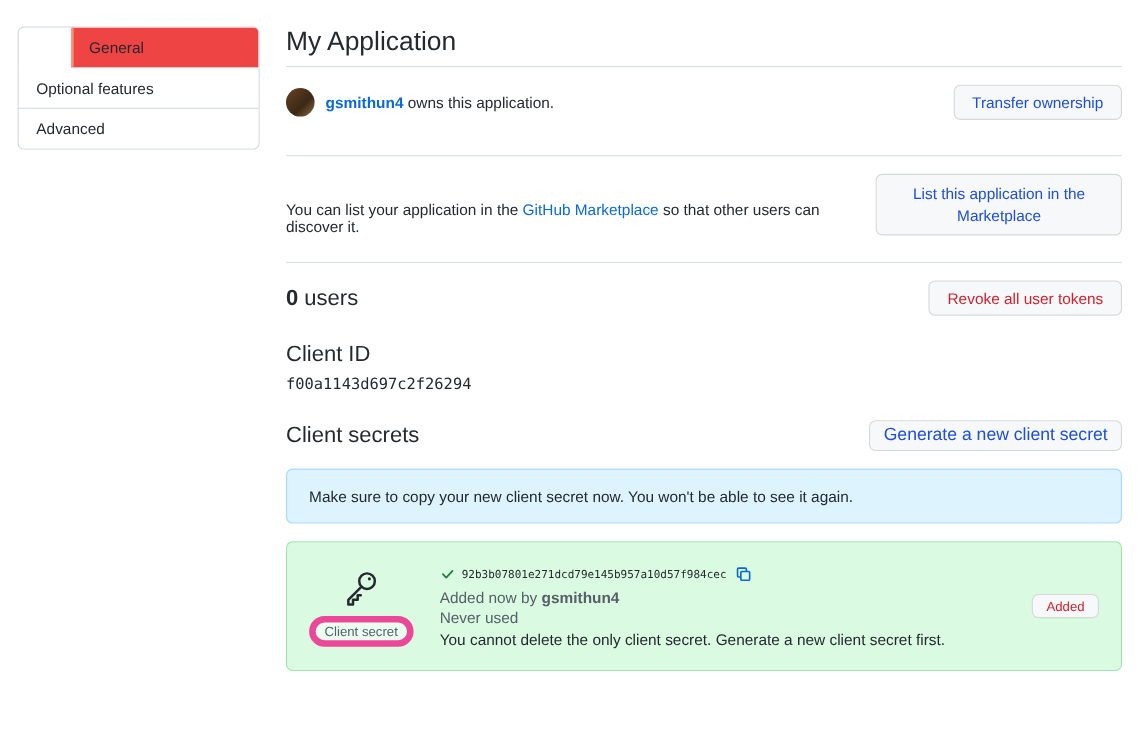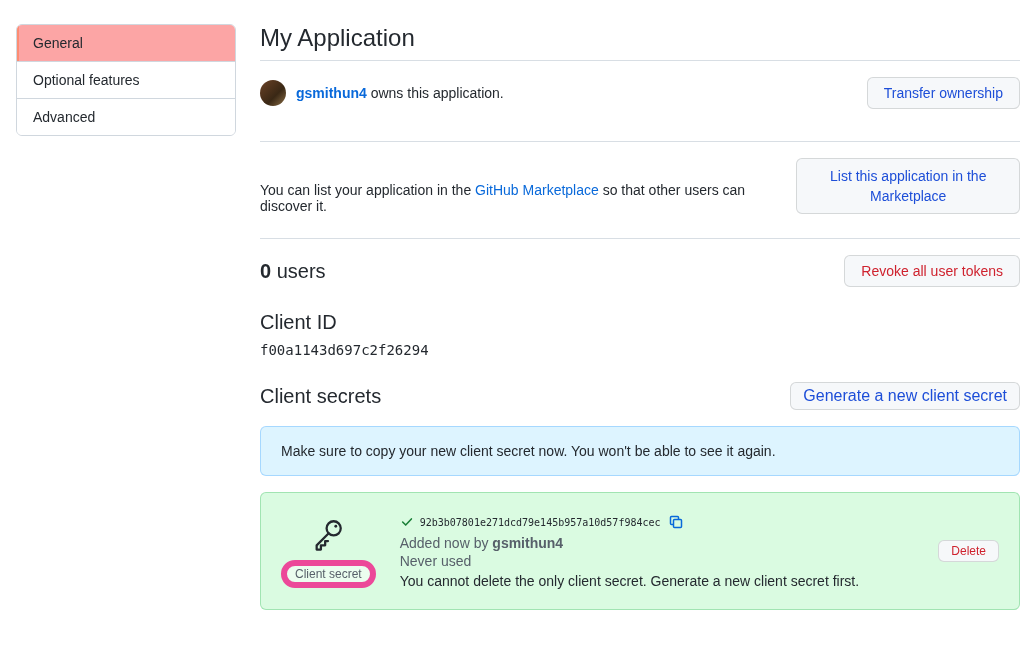--- a/index.html
+++ b/index.html
@@ -28,21 +28,22 @@
       display: block;
       padding: 10px 16px;
       border-bottom: 1px solid #d0d7de;
       cursor: pointer;
       color: #24292f;
       background: #ffffff;
       position: relative;
     }
     .sidebar-item:last-child { border-bottom: none; }
     .sidebar-item.active {
-      background: #fca5a5;
+      background: #ef4444;
+      margin-left: 48px;
     }
     .sidebar-item.active::before {
       content: '';
       position: absolute;
       left: 0; top: 0; bottom: 0;
       width: 2px;
       background: #fd8c73;
     }
     .main {
       flex: 1;
@@ -265,17 +266,17 @@
             </svg>
           </span>
         </div>
         <div class="meta-line">
           <span>Added now by </span><span class="user">gsmithun4</span>
         </div>
         <div class="meta-line">Never used</div>
         <div class="note-line">You cannot delete the only client secret. Generate a new client secret first.</div>
       </div>
       <div class="secret-actions">
-        <button class="btn-delete">Delete</button>
+        <button class="btn-delete">Added</button>
       </div>
     </div>
   </main>
 </div>
 
 </body></html>

